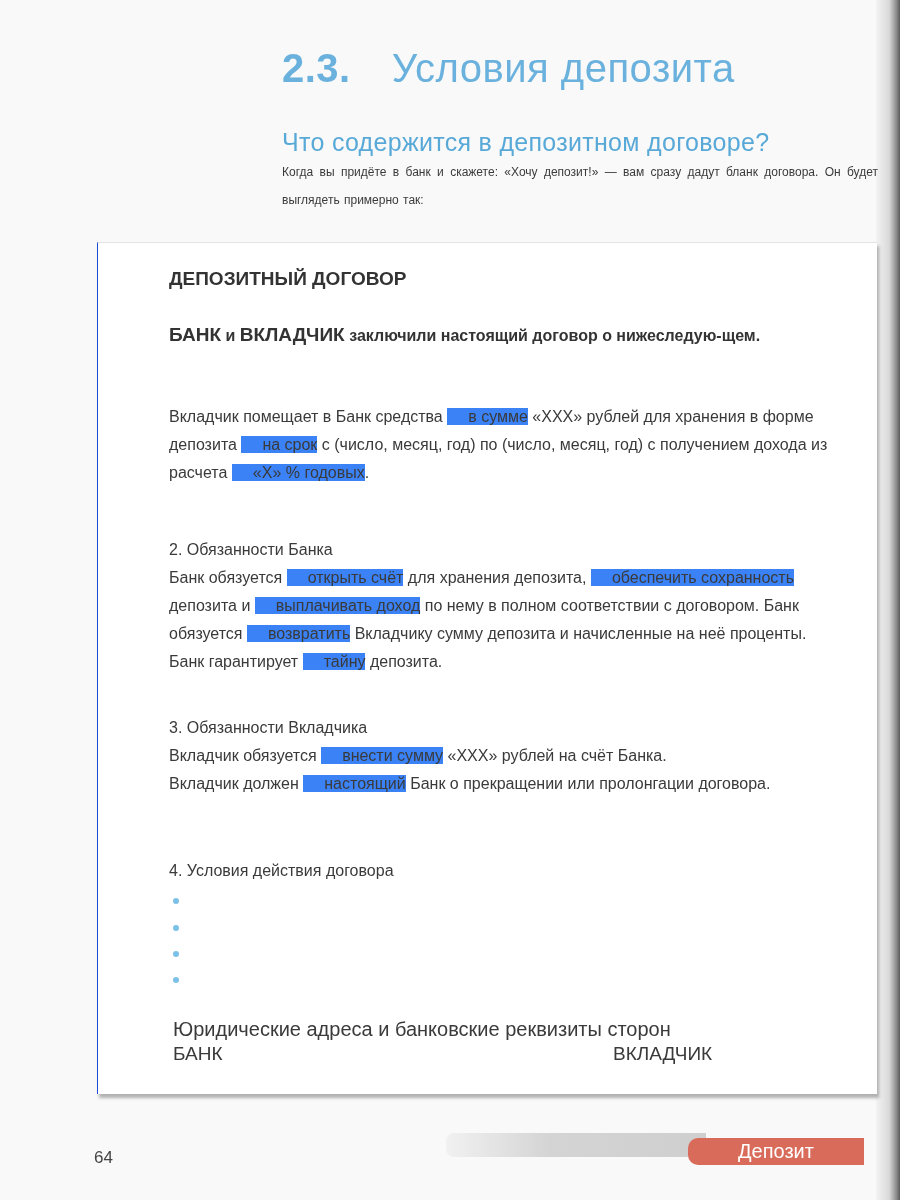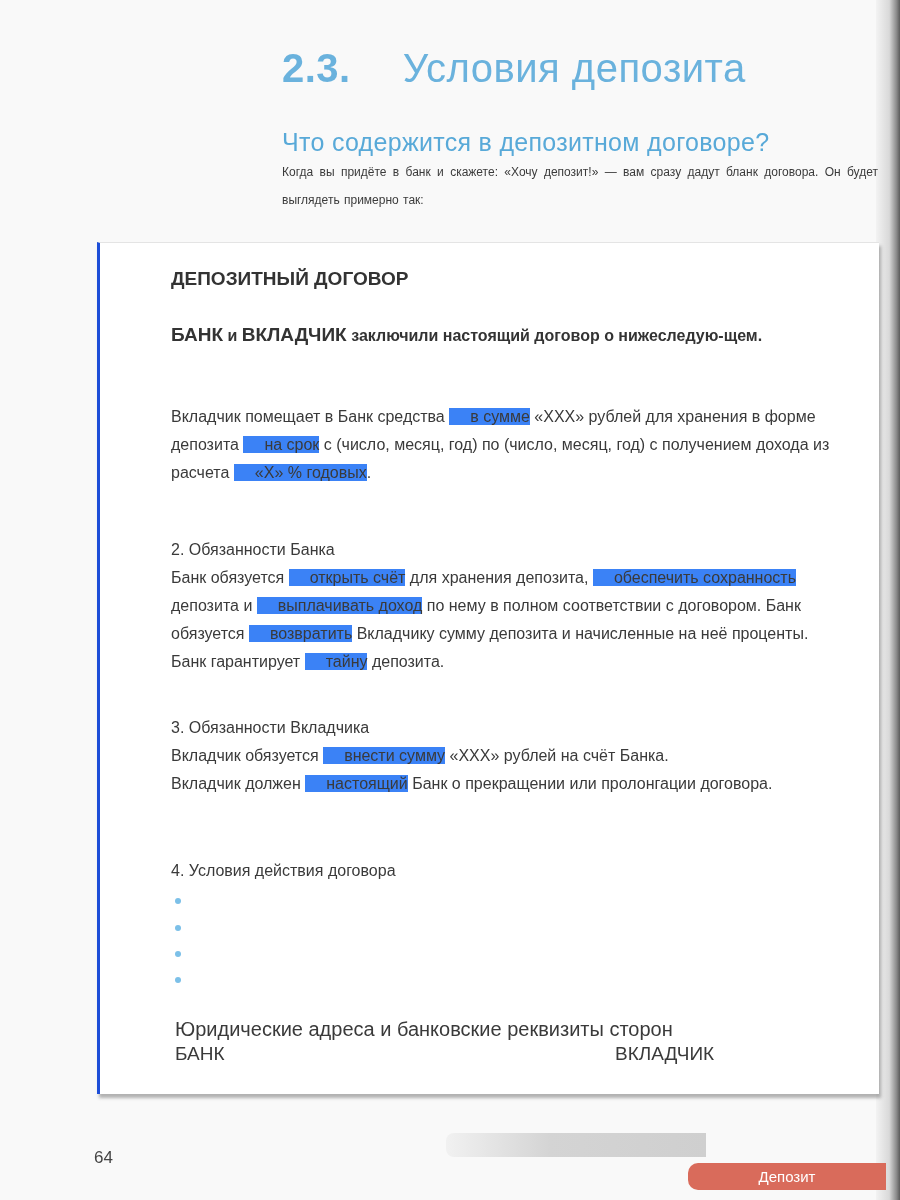--- a/index.html
+++ b/index.html
@@ -10,34 +10,34 @@
     color:#3a3a3a;
   }
   .spine {
     position:absolute; top:0; right:0; width:24px; height:1200px;
     background:linear-gradient(to right, #f3f3f3 0%, #d9d9d9 55%, #8c8c8c 85%, #5a5a5a 100%);
   }
   .chapter-title {
     position:absolute; left:282px; top:46px;
     font-size:40px; color:#6ab2dd; white-space:nowrap; letter-spacing:0.5px;
   }
-  .chapter-num { font-weight:bold; margin-right:52px;text-align:center; }
+  .chapter-num { font-weight:bold; margin-right:41px;text-align:center; }
   .section-title {
     position:absolute; left:282px; top:128px;
     font-size:25px; color:#58a9d8; white-space:nowrap; letter-spacing:0.3px;
   }
   .intro {
     position:absolute; left:282px; top:158px; width:596px;
     font-size:12px; line-height:28px; color:#3b3b3b;
     text-align:justify; text-align-last:left; word-spacing:1px;
   }
   .doc-box {
     position:absolute; left:97px; top:242px; width:779px; height:851px;
     background:#ffffff;
-    border-top:1px solid #e4e4e4; border-left:3px solid #1d4ed8;
+    border-top:1px solid #e4e4e4; border-left:1px solid #1d4ed8;
     box-shadow:2px 4px 3px rgba(90,90,90,0.45);
   }
   .doc-inner {
     position:absolute; left:71px; top:0; width:680px;
     font-size:16px; color:#3a3a3a;
   }
   .doc-title {
     position:absolute; top:25px; left:0;
     font-weight:bold; font-size:19px; white-space:nowrap; color:#333;
   }
@@ -58,23 +58,23 @@
   .sign-depositor { position:absolute; left:444px; top:800px; font-size:19px; }
   .page-number {
     position:absolute; left:94px; top:1148px; font-size:17px; color:#444;
   }
   .footer-strip {
     position:absolute; left:446px; top:1133px; width:260px; height:24px;
     background:linear-gradient(to right, rgba(210,210,210,0.2), #d4d4d4 40%, #cfcfcf);
     border-radius:8px 0 0 8px;
   }
   .footer-tab {
-    position:absolute; left:688px; top:1163px; width:198px; height:27px;
+    position:absolute; left:688px; top:1138px; width:176px; height:27px;
     background:#d96b5b; border-radius:10px 0 0 10px;
-    color:#ffffff; font-size:15px; line-height:27px; text-align:center;
+    color:#ffffff; font-size:20px; line-height:27px; text-align:center;
   }
 </style>
 </head>
 <body>
 
 <div class="spine"></div>
 
 <div class="chapter-title">
   <span class="chapter-num">2.3.</span><span>Условия депозита</span>
 </div>

